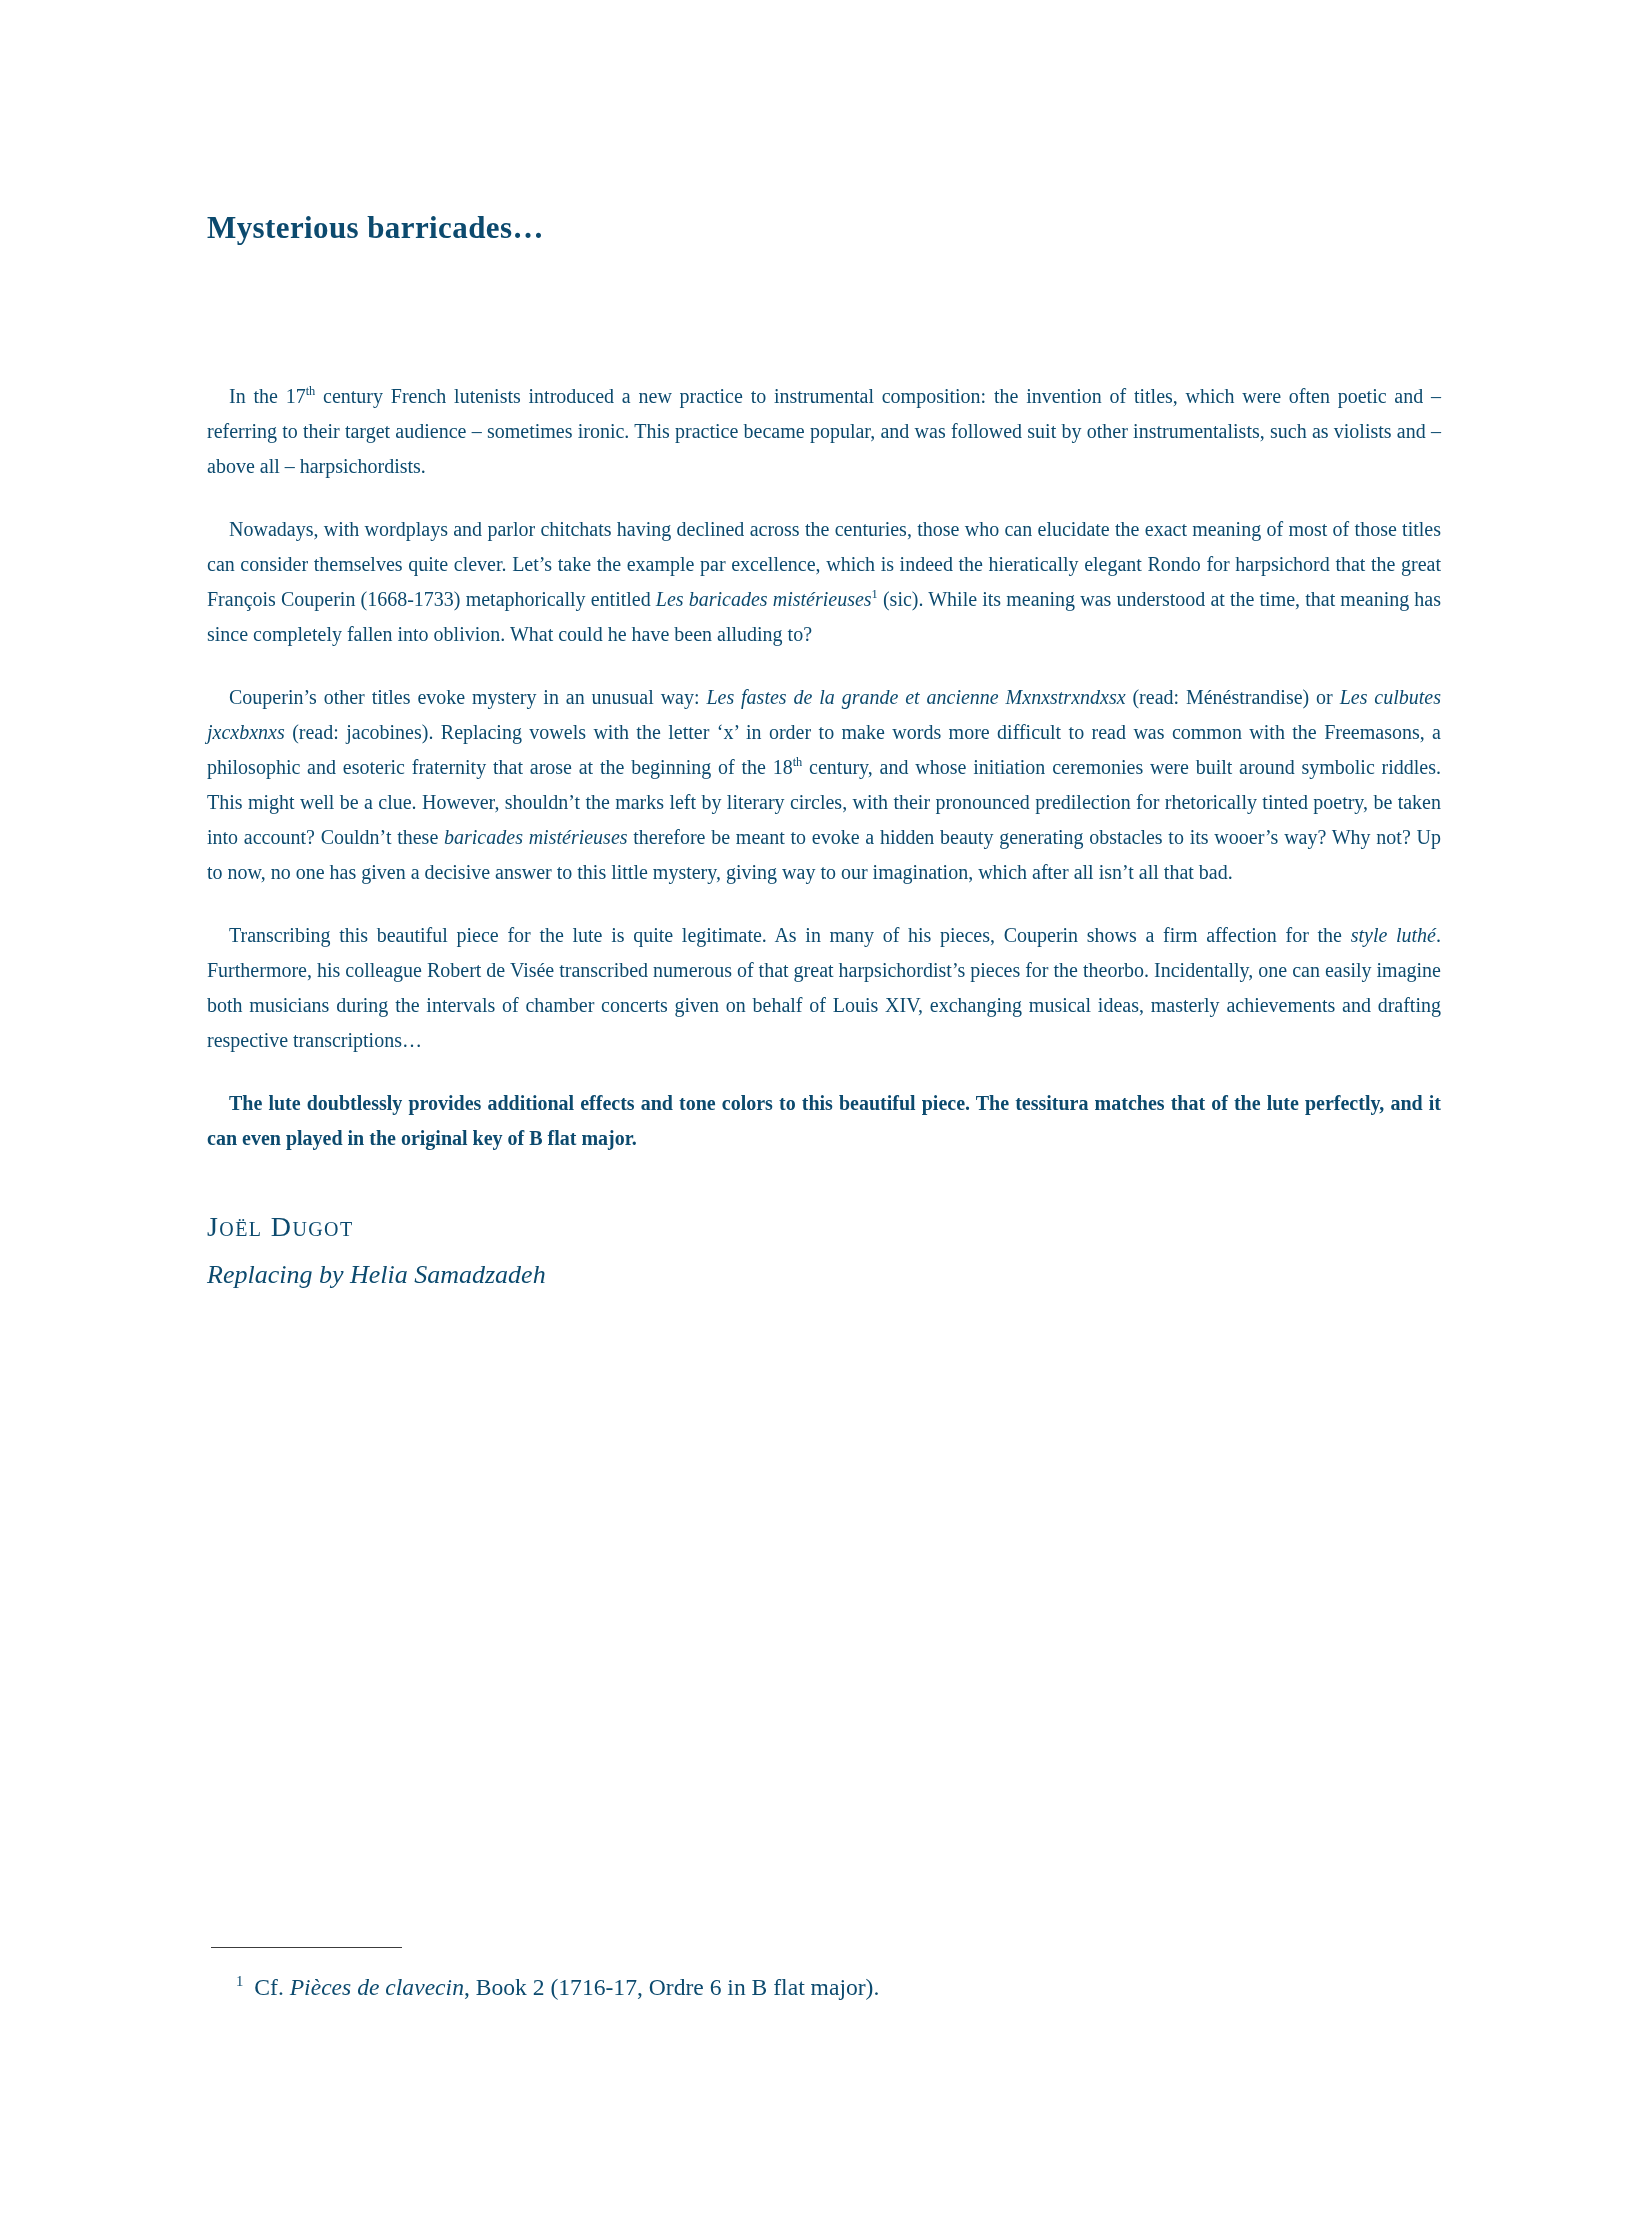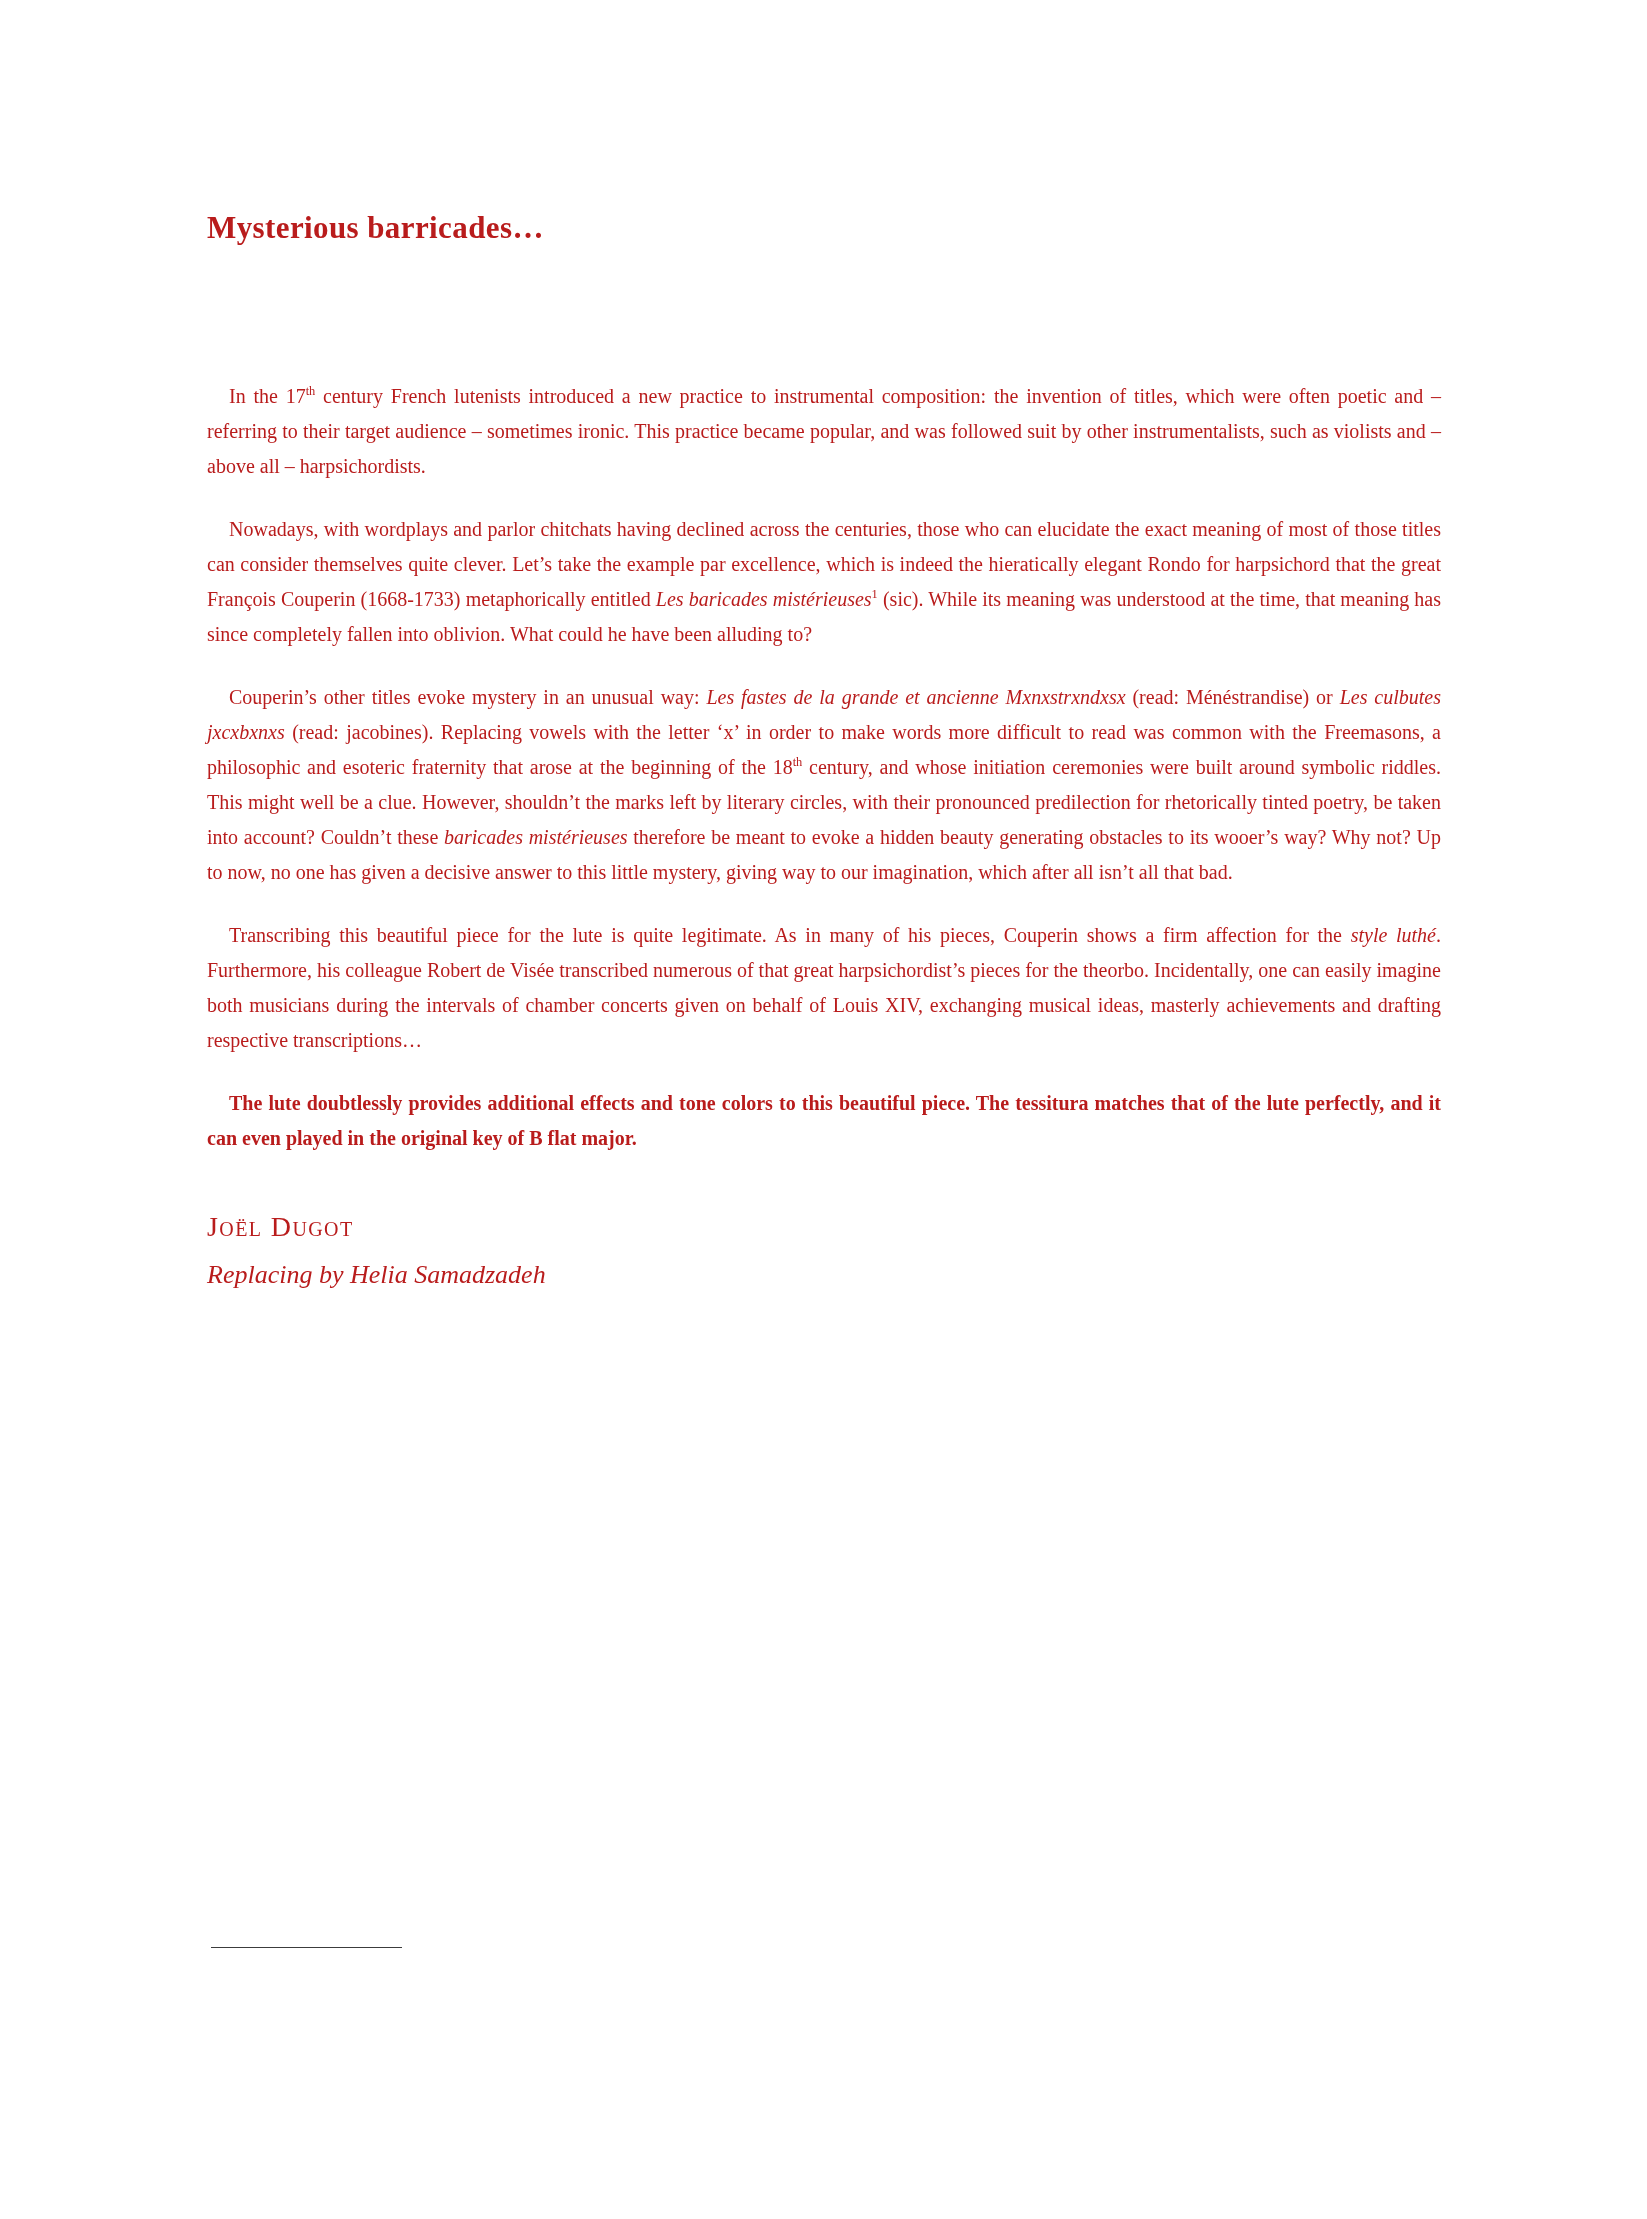--- a/index.html
+++ b/index.html
@@ -6,21 +6,21 @@
     margin: 0;
     padding: 0;
     background: #e8e8e8;
   }
   .page {
     position: relative;
     width: 1647px;
     height: 2219px;
     margin: 0 auto;
     background: #ffffff;
-    color: #b91c1c;
+    color: #0c4a6e;
     font-family: "Liberation Serif", "DejaVu Serif", serif;
     overflow: hidden;
   }
   .content {
     position: absolute;
     left: 207px;
     top: 209px;
     width: 1234px;
   }
   .doc-title {
@@ -105,15 +105,16 @@
       </div>
 
     <div class="signature">
       <div class="author-name">Joël Dugot</div>
       <div class="translator-line">Replacing by Helia Samadzadeh</div>
     </div>
   </div>
 
   <div class="footnote">
     <div class="footnote-rule"></div>
+    <p class="footnote-text"><sup>1</sup><span id="footnote-segments"><span>Cf. </span><em>Pièces de clavecin</em><span>, Book 2 (1716-17, Ordre 6 in B flat major).</span></span></p>
   </div>
 </div>
 
 
 </body></html>

